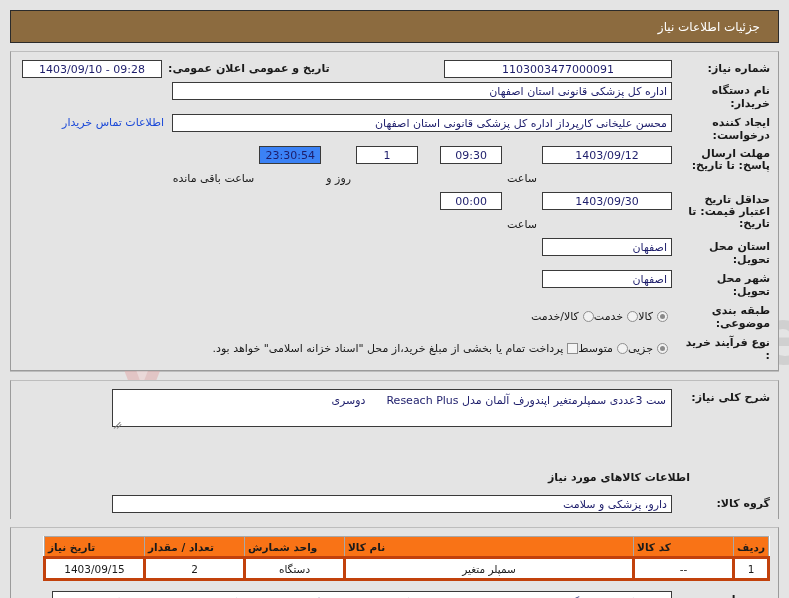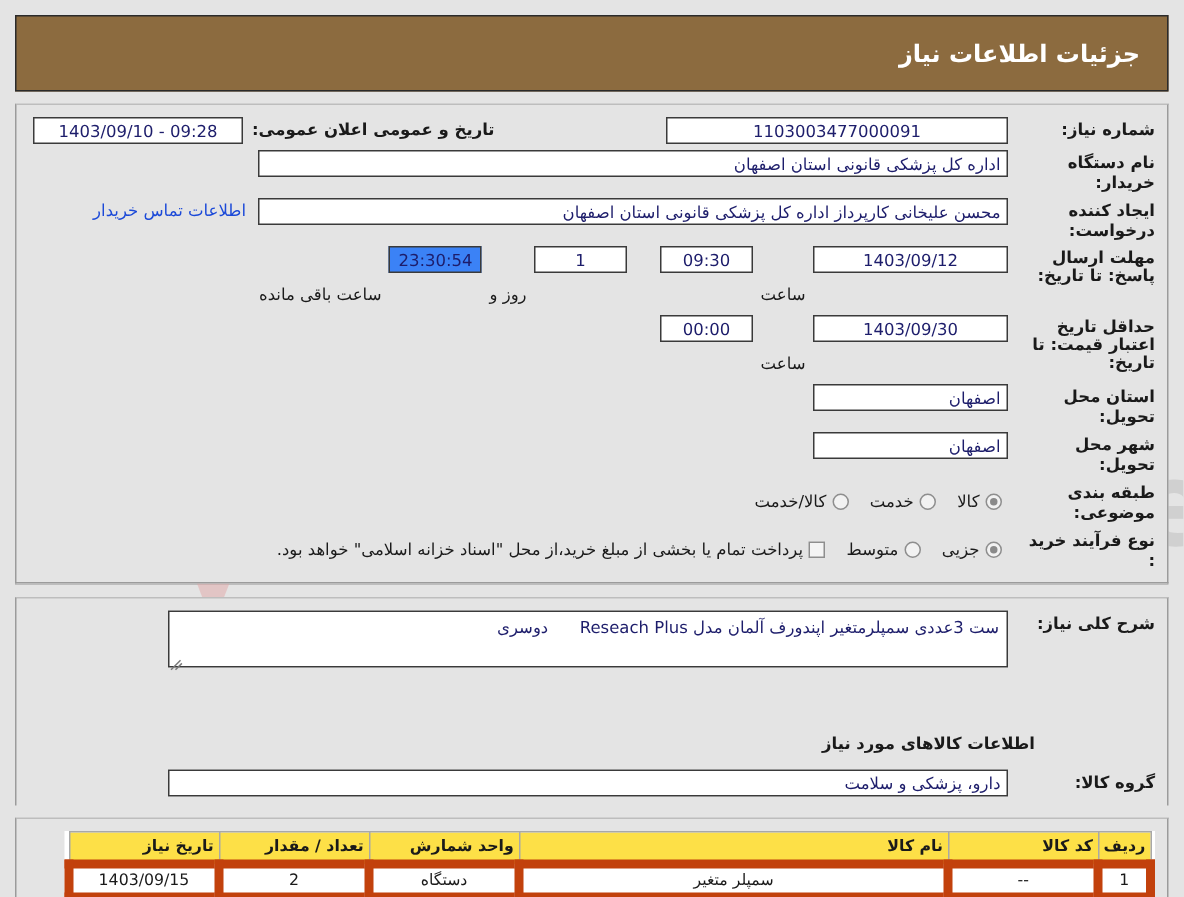--- a/index.html
+++ b/index.html
@@ -50,26 +50,26 @@
     position:absolute; left:0; top:0;
     width:260px; height:120px;
     background:#e9b9b9;
     opacity:.5;
     border-radius:50%;
   }
 
   
   .header-wrap { padding:10px 10px 0 10px; position:relative; z-index:2; }
   .page-header {
-    height:51px;
+    height:33px;
     background:#8c6b3f;
     border:1px solid #2b2b2b;
     color:#ffffff;
-    font-size:16px;
-    font-weight:bold;
+    font-size:12px;
+    font-weight:normal;
     display:flex;
     align-items:center;
     justify-content:flex-start;
     padding:0 18px;
   }
 
   
   .panel {
     margin:8px 10px 0 10px;
     border:1px solid #9b9b9b;
@@ -116,21 +116,21 @@
   .inline-txt { font-size:11px; padding:0 5px; line-height:18px;margin-top:24px; }
 
   a.link {
     color:#1b49d8;
     font-size:11px;
     text-decoration:none;
     line-height:18px;
   }
 
   
-  .radio-wrap, .cb-wrap { display:inline-flex; align-items:center; gap:4px; margin-left:14px; }
+  .radio-wrap, .cb-wrap { display:inline-flex; align-items:center; gap:4px; }
   .rb {
     width:11px; height:11px; border-radius:50%;
     border:1px solid #8e8e8e;
     background:#f2f2f2;
     display:inline-block;
     position:relative;
   }
   .rb.on::after {
     content:"";
     position:absolute; left:2px; top:2px;
@@ -182,31 +182,31 @@
 
   
   table.items {
     border-collapse:collapse;
     width:727px;
     margin:4px 8px 8px 8px;
     background:#ffffff;
     border:1px solid #a0a0a0;
   }
   table.items th {
-    background:#fde047;
+    background:#f97316;
     border:1px solid #a8a8a8;
     font-size:10.5px;
     font-weight:bold;
     height:21px;
     color:#1a1a1a;
-    text-align:right;
+    text-align:left;
     padding:0 3px;
   }
   table.items td {
-    border:6px solid #c2410c;
+    border:3px solid #c2410c;
     font-size:10.5px;
     height:22px;
     text-align:center;
     color:#1a1a1a;
     background:#ffffff;
   }
 
   .hairline { height:1px; background:#bdbdbd; margin:0 10px; }
 </style>
 </head>

